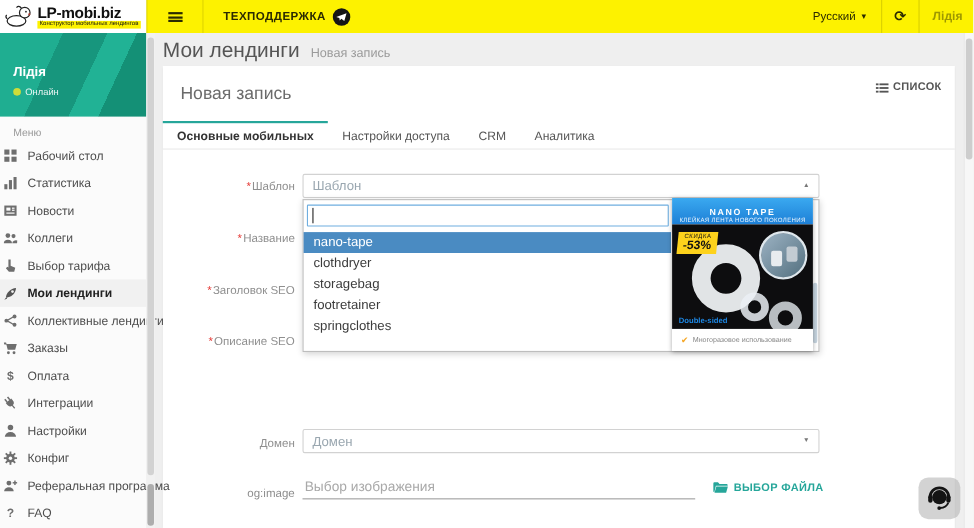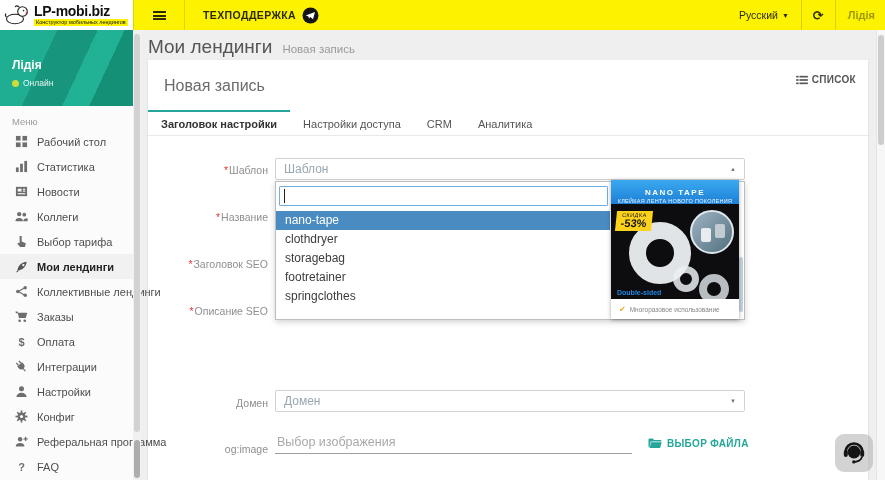--- a/index.html
+++ b/index.html
@@ -28,21 +28,21 @@
   
   .sidebar { position:absolute; top:30px; left:0; width:133px; bottom:0; background:#fbfbfb; z-index:10; }
   .user-panel { height:76px; padding:14px 0 0 12px; color:#fff;
     background:linear-gradient(115deg,#1fae91 0%,#1fae91 34%,#17967d 34%,#17967d 58%,#21b295 58%,#21b295 74%,#149076 74%,#149076 100%); }
   .user-name { font-size:12px; font-weight:bold; margin-top:14px; }
   .user-status { display:flex; align-items:center; gap:4px; margin-top:6px; }
   .status-dot { width:7px; height:7px; border-radius:50%; background:#cddc39; }
   .status-text { font-size:8.5px; color:rgba(255,255,255,.9); }
   .menu-label { font-size:9.5px; color:#9a9a9a; padding:10px 0 2px 12px; }
   .menu { list-style:none; }
-  .menu li { display:flex; align-items:center; gap:8px; height:25px; padding-left:14px; font-size:11px; color:#4e4e4e; cursor:pointer; white-space:nowrap; }
+  .menu li { display:flex; align-items:center; gap:8px; height:25px; padding-left:2px; font-size:11px; color:#4e4e4e; cursor:pointer; white-space:nowrap; }
   .menu li.active { background:#f1f1f1; font-weight:bold; color:#222; }
   .mi { width:15px; display:flex; justify-content:center; align-items:center; flex:none; color:#6e6e6e; font-size:11px; font-weight:bold; }
   .mi svg { display:block; }
 
   .side-scroll { position:absolute; left:133px; top:30px; bottom:0; width:8px; background:#f1f1f1; z-index:11; }
   .side-scroll .thumb { position:absolute; left:1px; top:4px; width:6px; height:398px; background:#d2d2d2; border-radius:3px; }
   .side-scroll .thumb2 { position:absolute; left:1px; bottom:2px; width:6px; height:38px; background:#adadad; border-radius:3px; }
 
   
   .page-head { position:absolute; left:148px; top:36px; display:flex; align-items:baseline; gap:10px; z-index:5; }
@@ -335,21 +335,21 @@
               <rect x="0" y="9" width="3" height="2"></rect>
               <rect x="4" y="9" width="10" height="2"></rect>
             </g>
           </svg>
         <span>СПИСОК</span>
       </button>
     </div>
 
     <nav class="tabs">
       <div class="tab active">
-          <span>Заголовок настройки</span>
+          <span>Основные мобильных</span>
         </div>
       <div class="tab">
           <span>Настройки доступа</span>
         </div>
       <div class="tab">
           <span>CRM</span>
         </div>
       <div class="tab">
           <span>Аналитика</span>
         </div>

